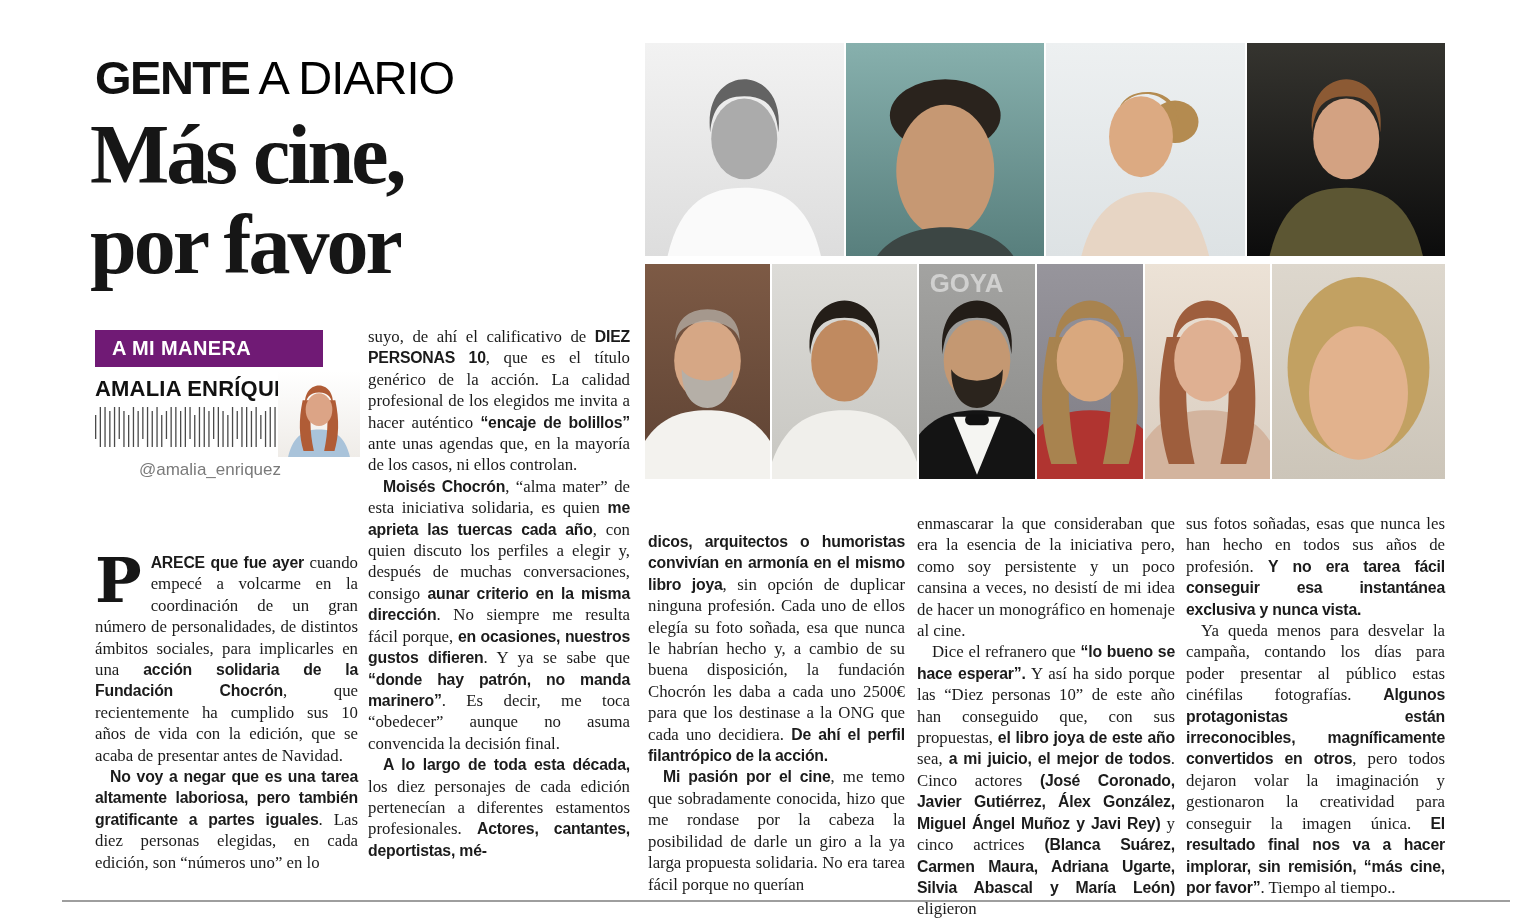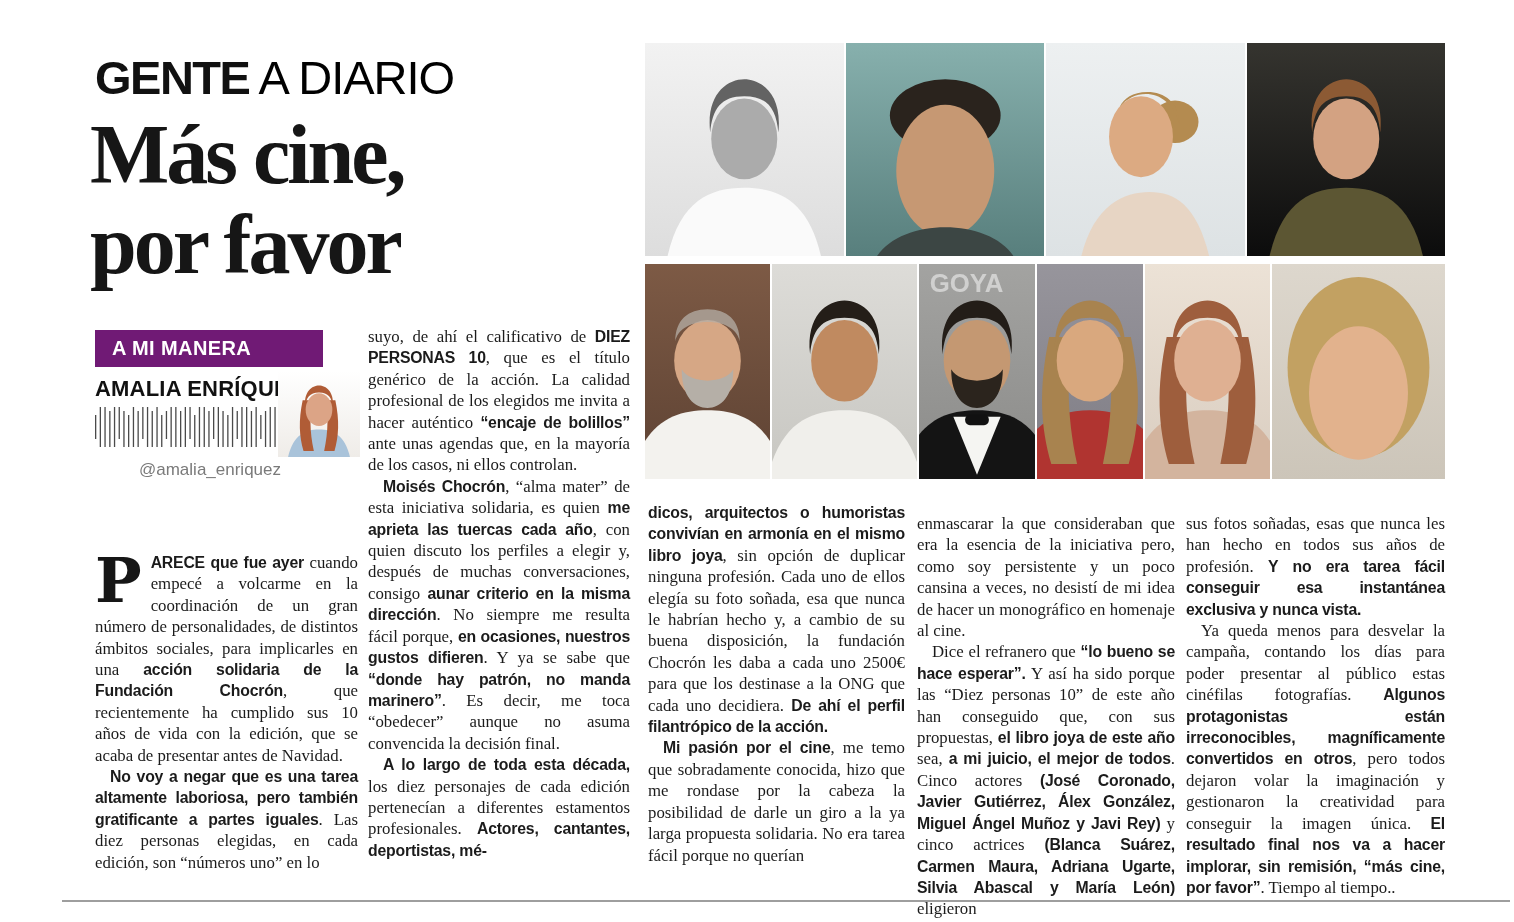--- a/index.html
+++ b/index.html
@@ -33,21 +33,21 @@
 
   
   .col{position:absolute;text-align:justify;font-size:16.8px;line-height:21.4px;color:#1b1b1b;}
   .col p.para{margin:0;}
   .col p.para.indent{text-indent:15px;}
   .hl{font-family:"Liberation Sans",sans-serif;font-weight:700;font-size:15.8px;letter-spacing:-.2px;}
   .dropcap{float:left;font-family:"DejaVu Serif",serif;font-weight:700;font-size:62px;line-height:52px;
            padding:3px 9px 0 0;color:#161616;}
   #col-1{left:95px;top:552px;width:263px;}
   #col-2{left:368px;top:326px;width:262px;}
-  #col-3{left:648px;top:502px;width:257px;}
+  #col-3{left:648px;top:531px;width:257px;}
   #col-4{left:917px;top:513px;width:258px;}
   #col-5{left:1186px;top:513px;width:259px;}
 
   
   #bottom-rule{left:62px;top:900px;width:1448px;height:2px;background:#9e9e9e;}
 </style>
 </head>
 <body>
 
 <div id="kicker" class="abs">

